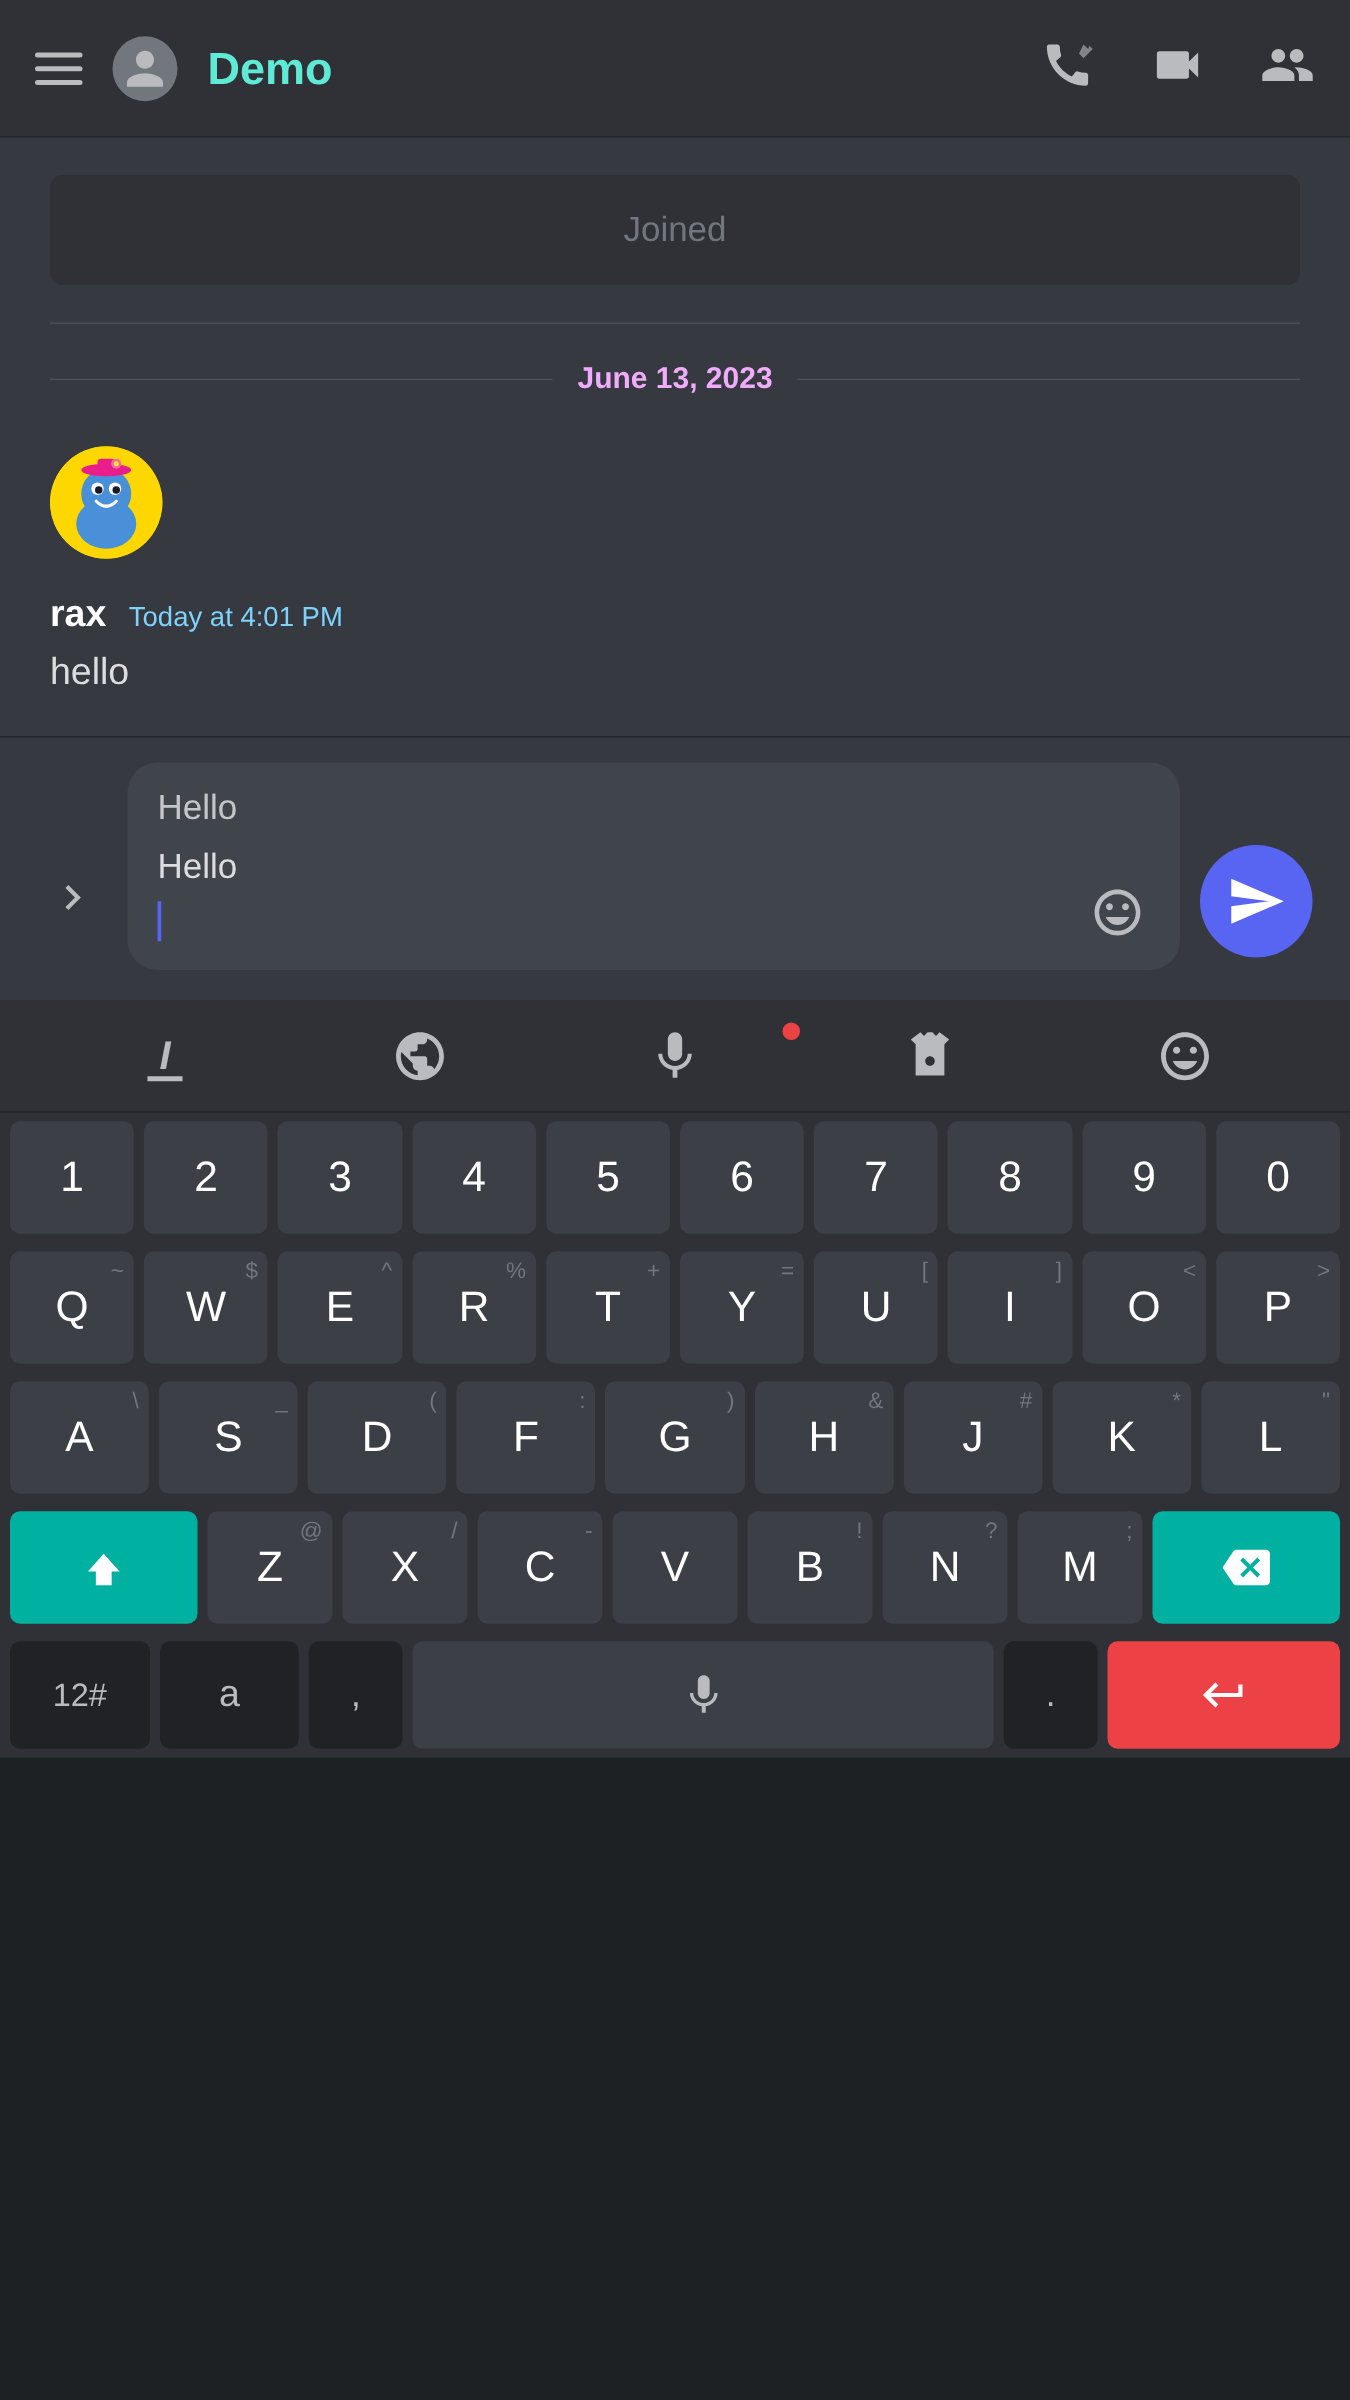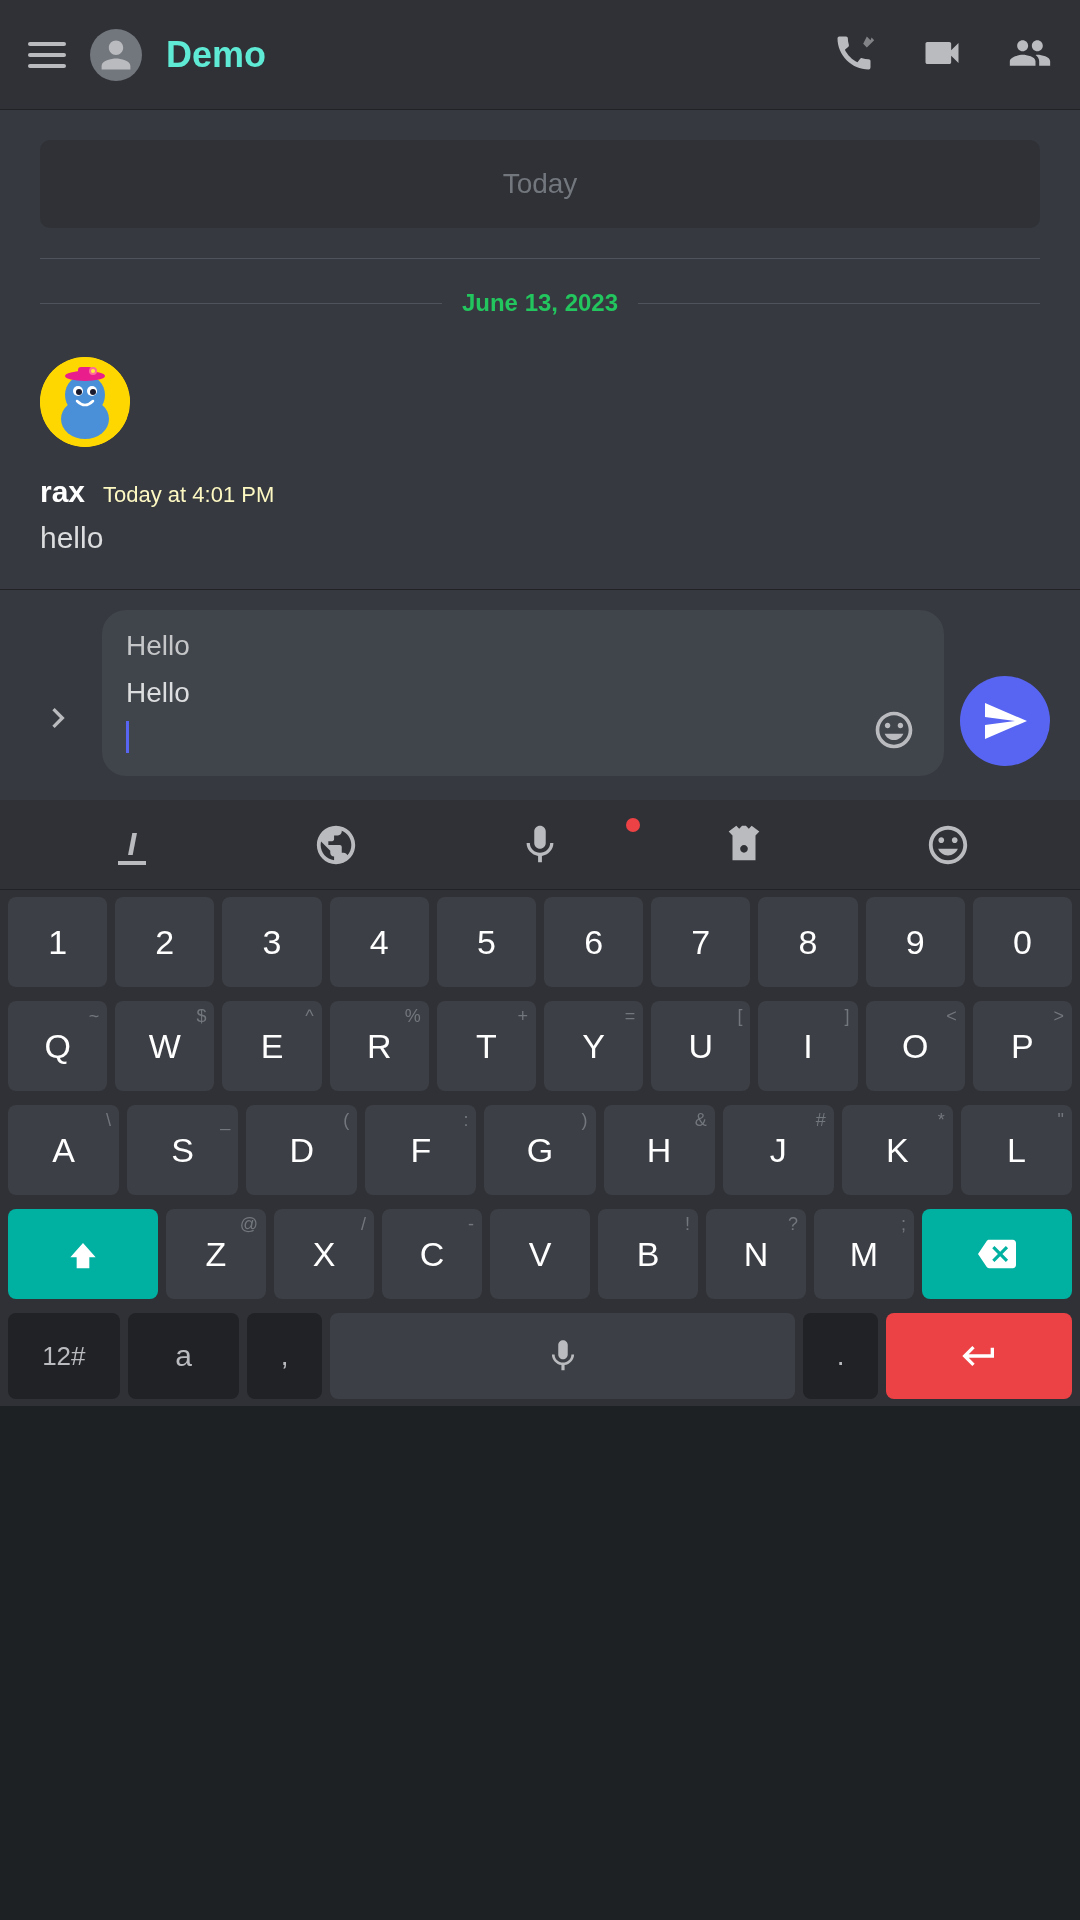--- a/index.html
+++ b/index.html
@@ -97,21 +97,21 @@
       align-items: center;
       padding: 30px 40px;
       gap: 20px;
     }
     .date-divider-line {
       flex: 1;
       height: 1px;
       background: #4f545c;
     }
     .date-divider-text {
-      color: #22c55e;
+      color: #f0abfc;
       font-size: 24px;
       font-weight: 600;
       white-space: nowrap;
     }
 
     
     .message {
       display: flex;
       padding: 10px 40px 30px 40px;
       gap: 28px;
@@ -139,21 +139,21 @@
       gap: 18px;
       margin-bottom: 8px;
     }
     .message-username {
       font-size: 30px;
       font-weight: 700;
       color: #ffffff;
     }
     .message-timestamp {
       font-size: 22px;
-      color: #fef9c3;
+      color: #7dd3fc;
     }
     .message-text {
       font-size: 30px;
       color: #dcddde;
       line-height: 1.4;
     }
 
     
     .input-area {
       background: #36393f;
@@ -385,21 +385,21 @@
         <path d="M16 11c1.66 0 2.99-1.34 2.99-3S17.66 5 16 5c-1.66 0-3 1.34-3 3s1.34 3 3 3zm-8 0c1.66 0 2.99-1.34 2.99-3S9.66 5 8 5C6.34 5 5 6.34 5 8s1.34 3 3 3zm0 2c-2.33 0-7 1.17-7 3.5V19h14v-2.5c0-2.33-4.67-3.5-7-3.5zm8 0c-.29 0-.62.02-.97.05 1.16.84 1.97 1.97 1.97 3.45V19h6v-2.5c0-2.33-4.67-3.5-7-3.5z"></path>
       </svg>
     </div>
   </div>
 </div>
 
 <div class="chat-area">
 
   <div class="joined-banner">
     <div class="joined-banner-inner">
-      <span class="joined-text">Today</span>
+      <span class="joined-text">Joined</span>
     </div>
   </div>
 
   <div class="date-divider">
     <div class="date-divider-line"></div>
     <span class="date-divider-text">June 13, 2023</span>
     <div class="date-divider-line"></div>
   </div>
 
   <div class="message">

